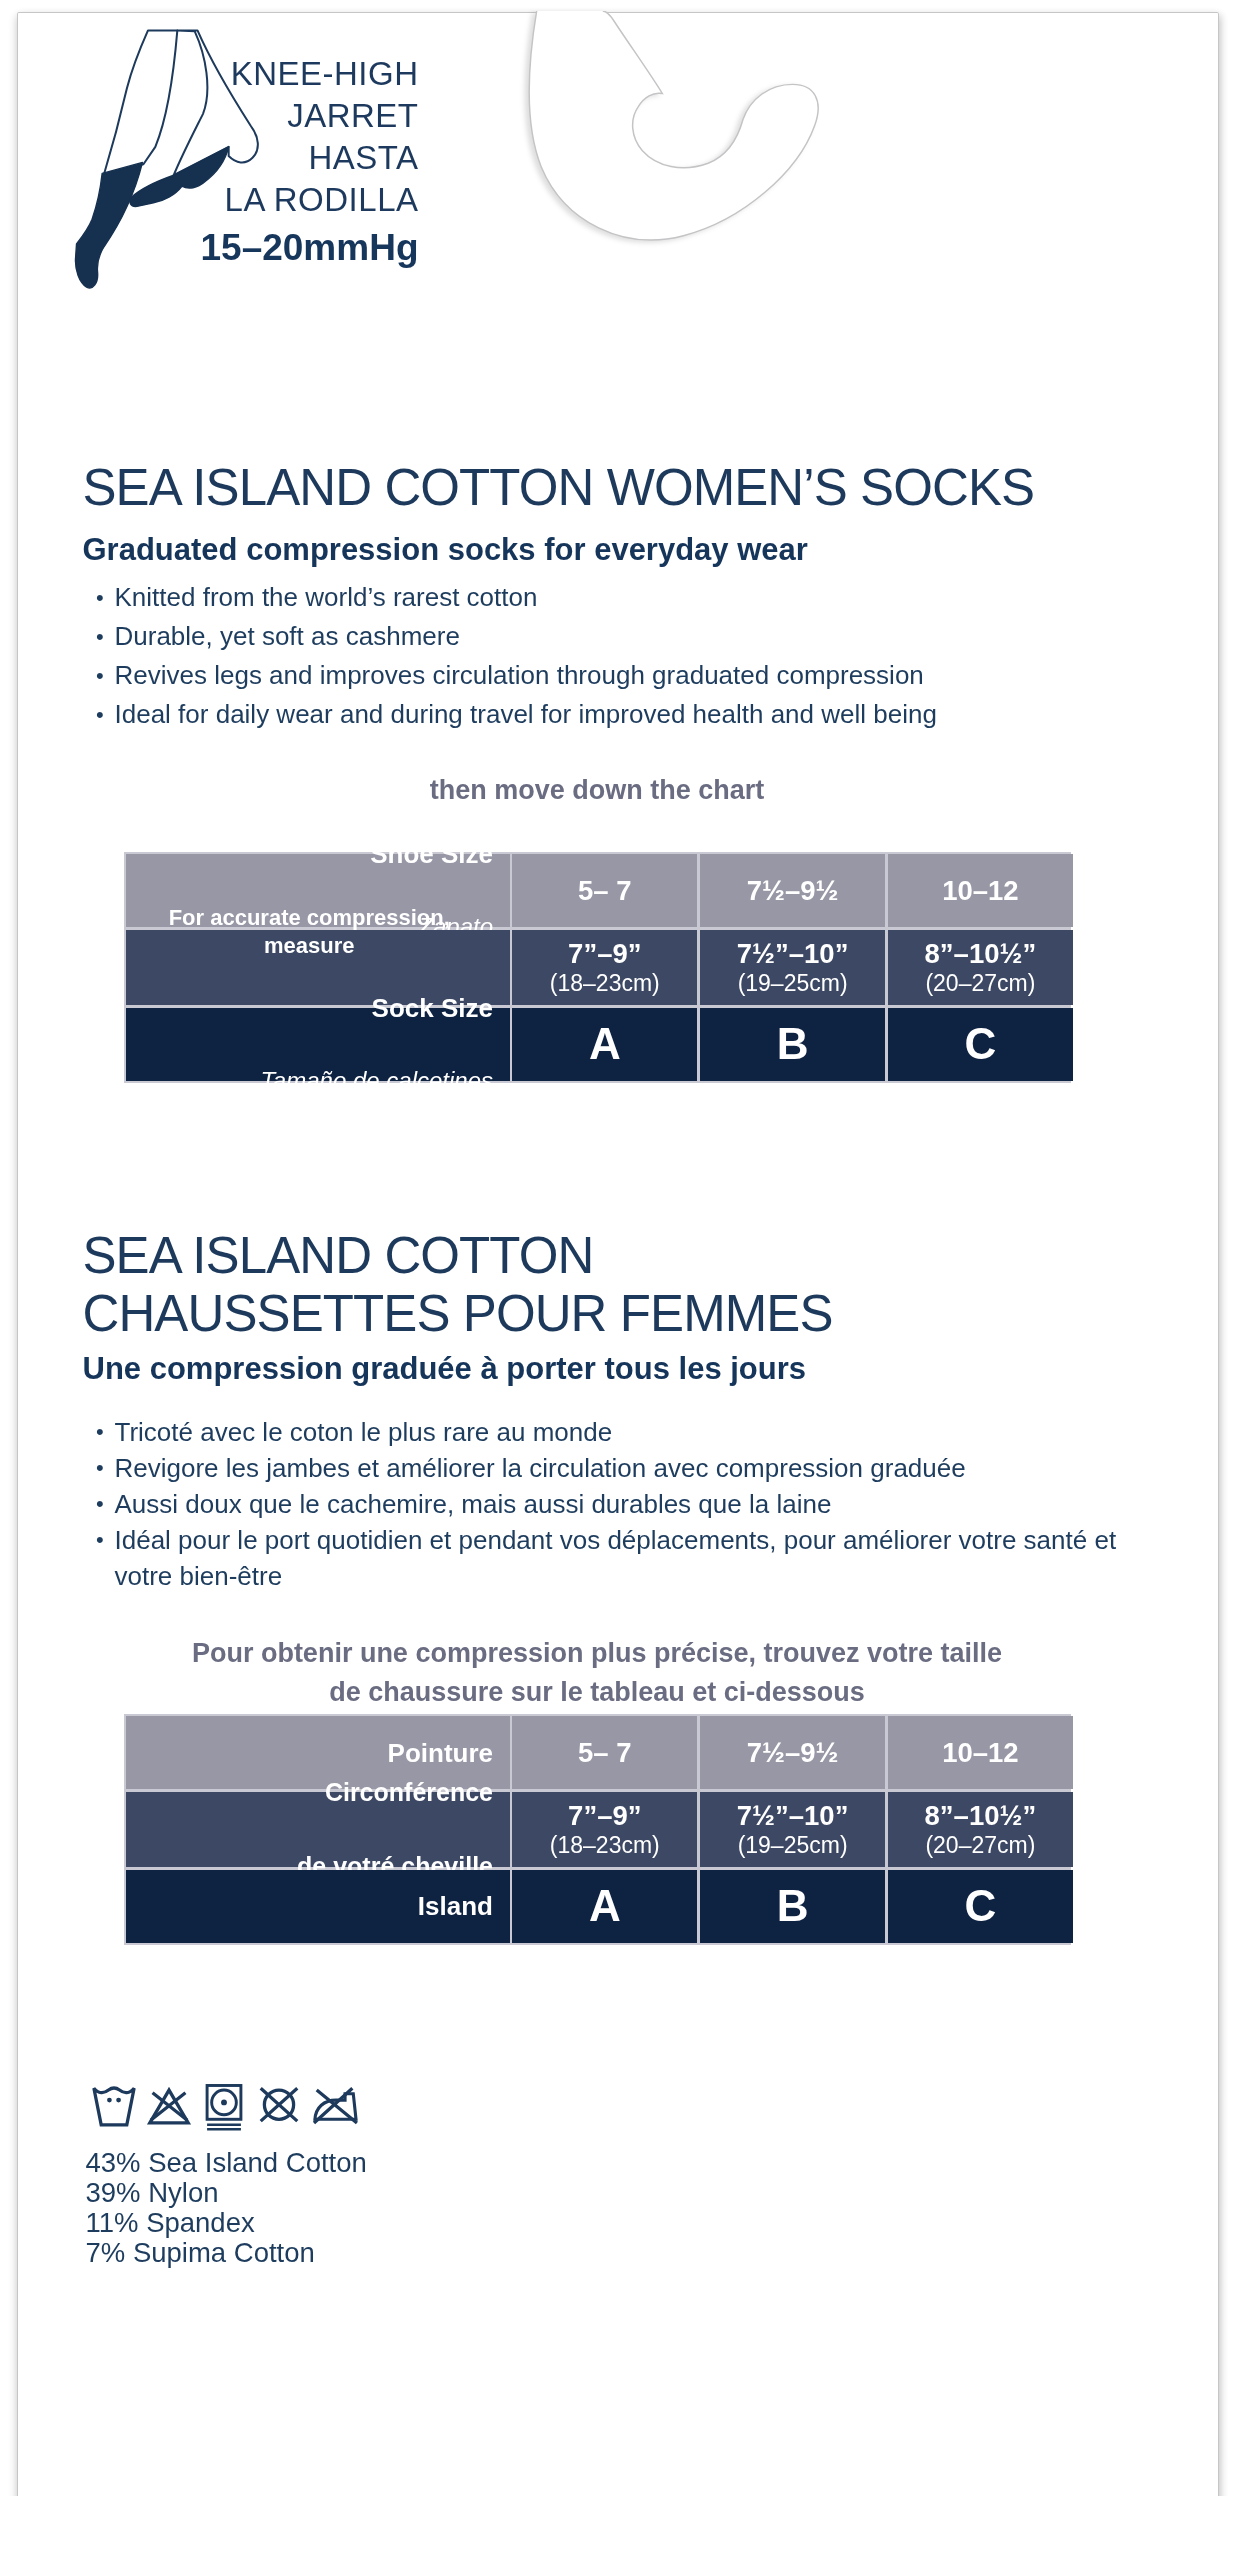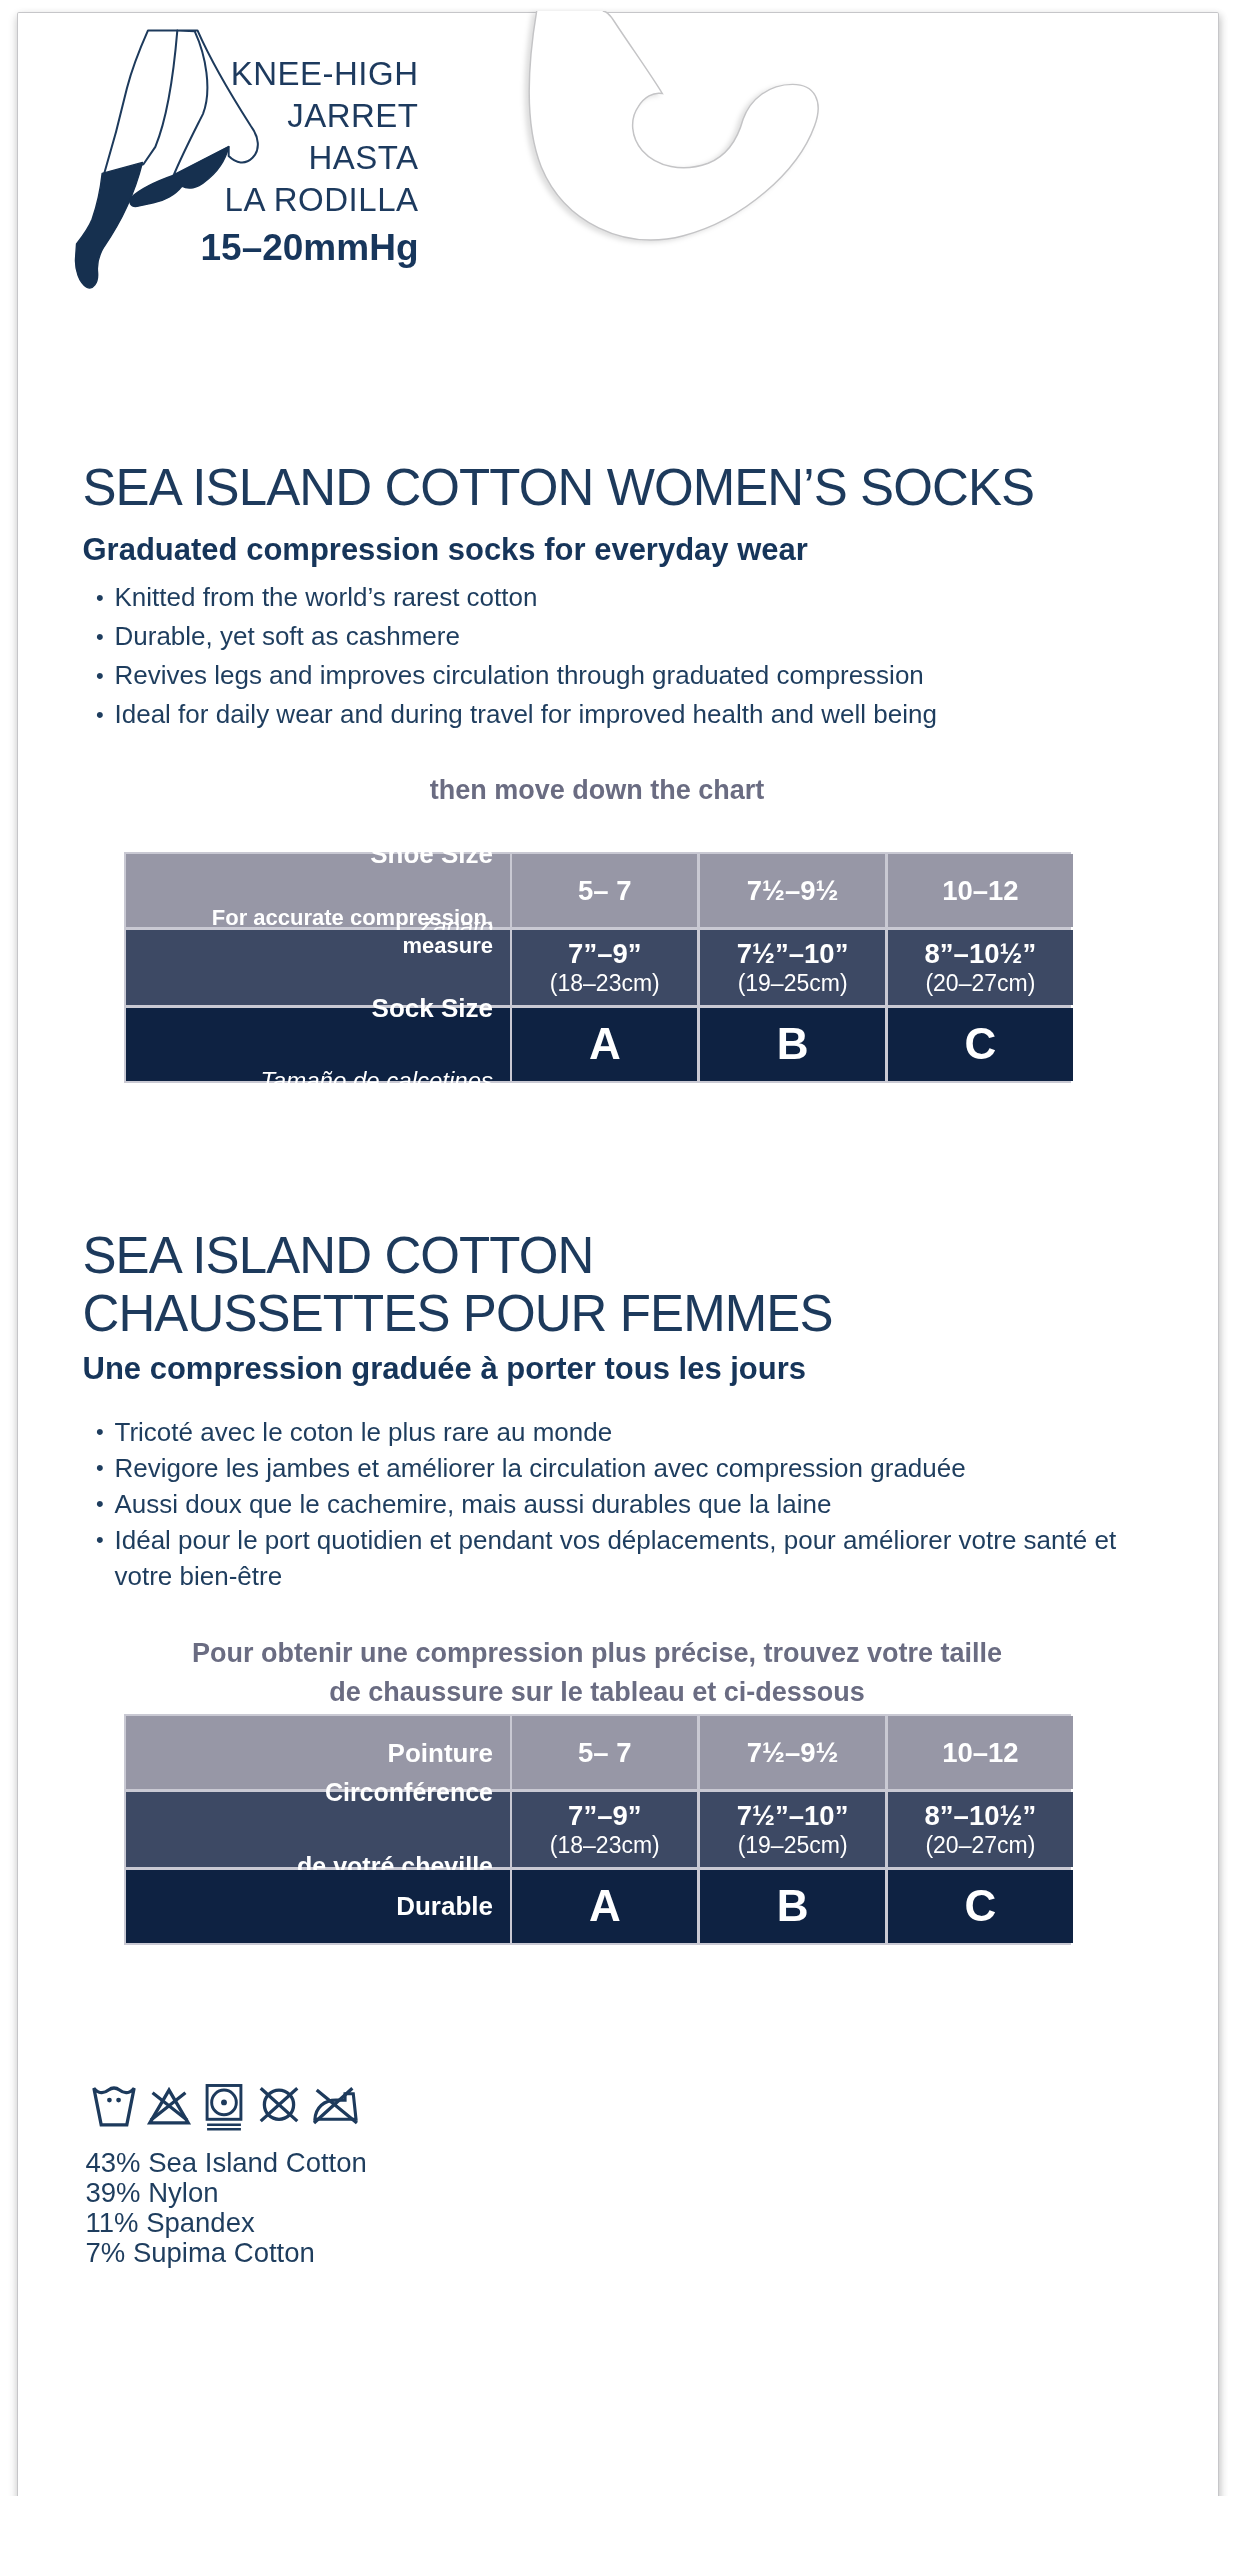--- a/index.html
+++ b/index.html
@@ -33,21 +33,21 @@
   ul.bullets.fr li { line-height:36px; }
   ul.bullets li::before { content:"•"; position:absolute; left:5.5px; font-size:22px; }
 
   .chart-note { position:absolute; left:106px; width:947px; text-align:center;
     color:#6a6c82; font-size:27px; font-weight:bold; line-height:39px; }
 
   .size-table { position:absolute; left:106px; width:947px;
     display:grid; grid-template-columns:384px 185px 185px 185px; grid-template-rows:73px 75px 73px;
     gap:2.8px; background:#c9c9d3; border:2.8px solid #c9c9d3; }
   .cell { display:flex; flex-direction:column; justify-content:center; color:#ffffff; }
-  .cell.label { align-items:flex-end; text-align:right; padding-right:16.5px;gap:44px; }
+  .cell.label { align-items:flex-end; text-align:center; padding-right:16.5px;gap:44px; }
   .cell.val { align-items:center; text-align:center; }
   .bg-head { background:#9797a6; }
   .bg-mid  { background:#3d4964; }
   .bg-dark { background:#0e2242; }
   .lab-main { font-size:26px; font-weight:bold; line-height:30px; }
   .lab-sub  { font-size:24px; font-style:italic; line-height:28.5px; }
   .lab-small { font-size:22px; font-weight:bold; line-height:27.5px; }
   .lab-med { font-size:25px; font-weight:bold; line-height:30px; }
   .size-head { font-size:27.5px; font-weight:bold; }
   .val-in { font-size:27.5px; font-weight:bold; line-height:33px; }
@@ -188,21 +188,21 @@
       <div class="cell val bg-mid">
         <div class="val-in">7½”–10”</div>
         <div class="val-cm">(19–25cm)</div>
       </div>
       <div class="cell val bg-mid">
         <div class="val-in">8”–10½”</div>
         <div class="val-cm">(20–27cm)</div>
       </div>
 
       <div class="cell label bg-dark">
-        <div class="lab-main">Durable</div>
+        <div class="lab-main">Island</div>
       </div>
       <div class="cell val bg-dark val-letter">A</div>
       <div class="cell val bg-dark val-letter">B</div>
       <div class="cell val bg-dark val-letter">C</div>
     </div>
 
     <div class="care-row">
       <svg width="48" height="53" viewBox="0 0 52 58">
         <path d="M4,9 C9,15 15,15 20,11 C24,8 28,8 32,11 C37,15 43,15 48,9 L40,49 L12,49 Z" fill="none" stroke="#1d3a5c" stroke-width="3.6"></path>
         <circle cx="21" cy="22" r="2.6" fill="#1d3a5c"></circle>

